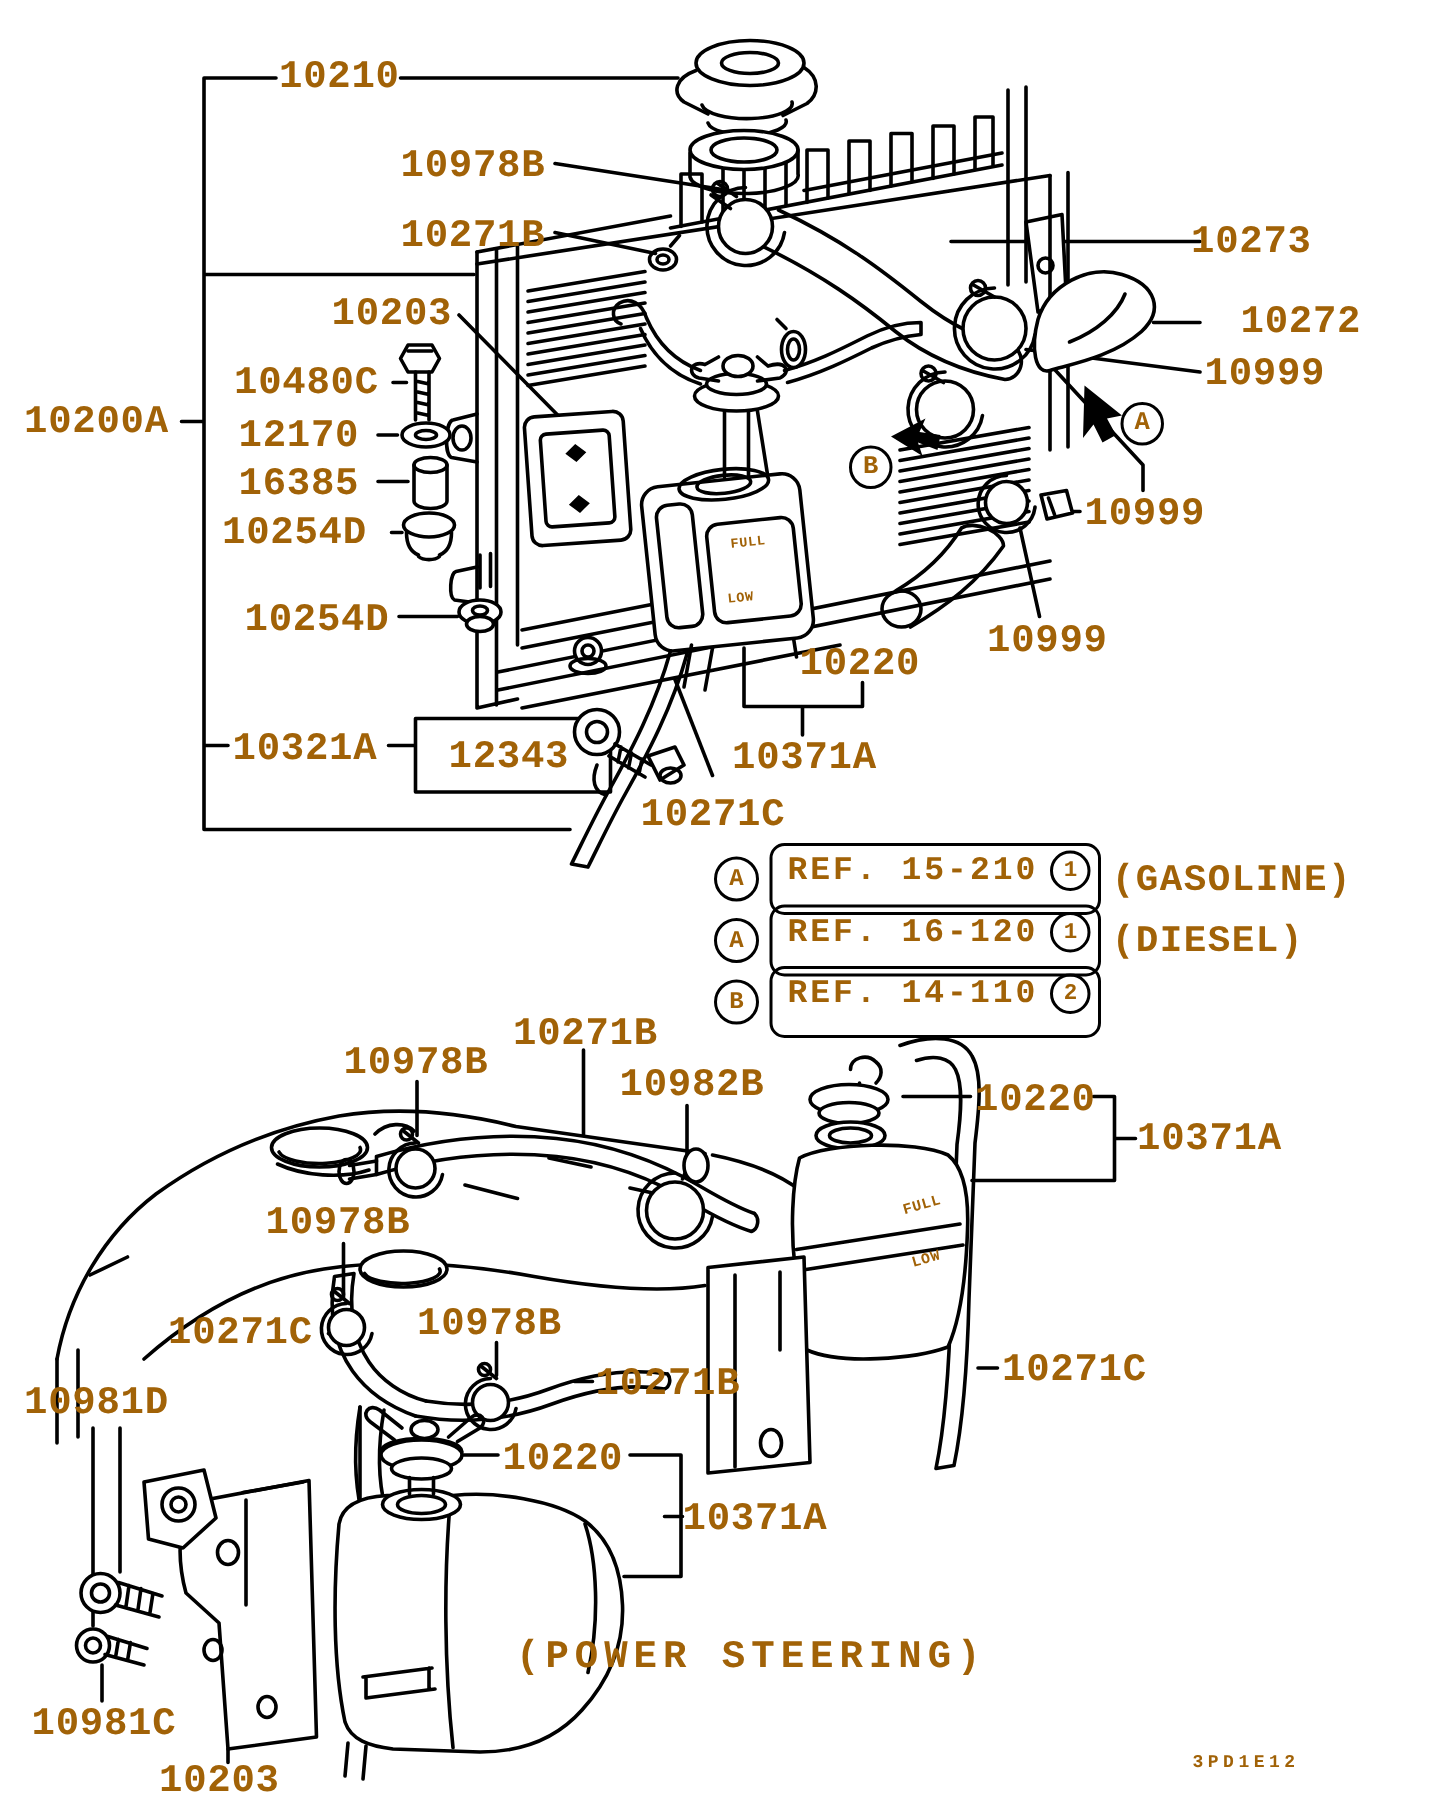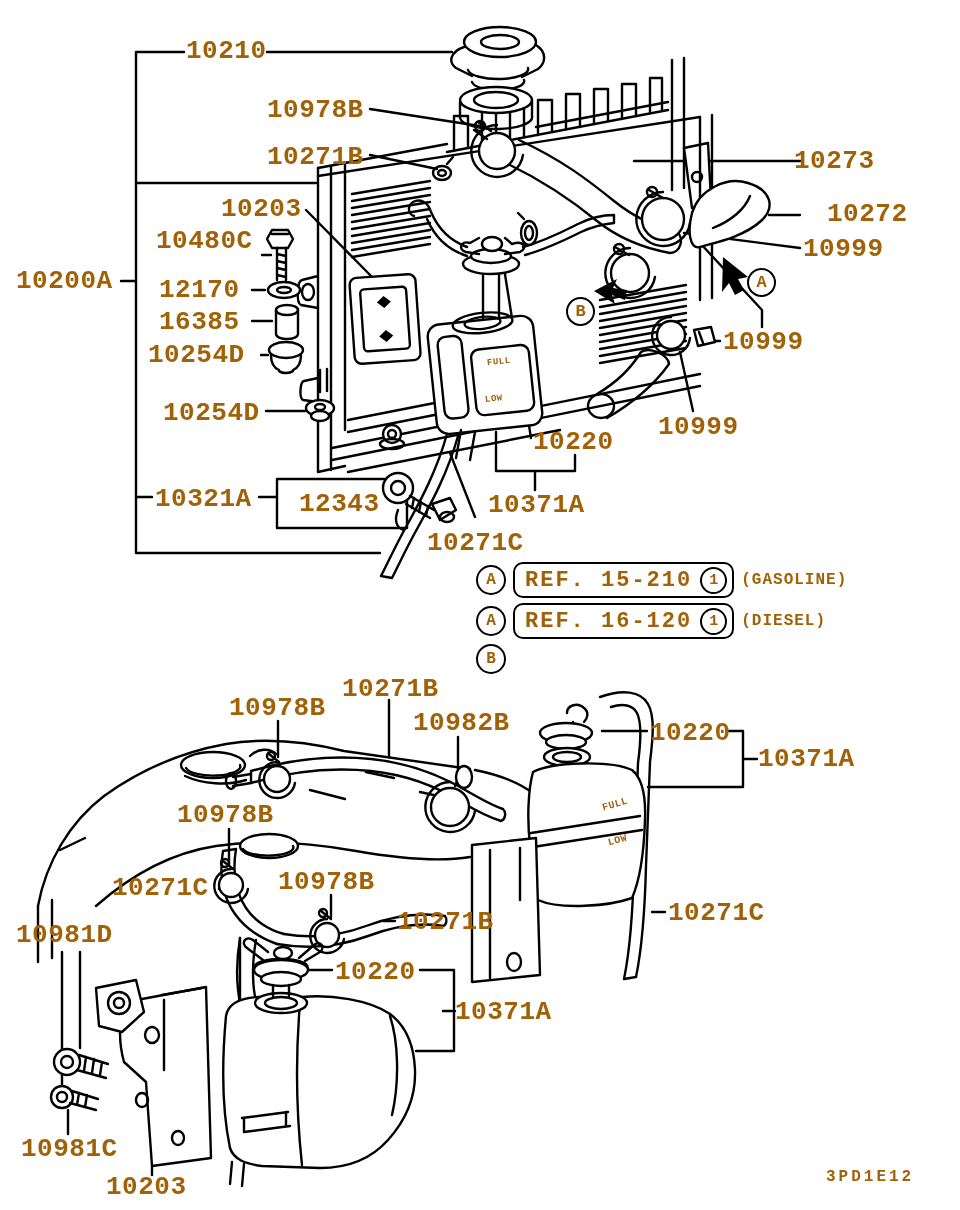--- a/index.html
+++ b/index.html
@@ -4,33 +4,33 @@
 <style>
   html,body{margin:0;padding:0;background:#e8e8e8;}
   #stage{position:relative;width:960px;height:1210px;background:#ffffff;overflow:hidden;
          font-family:Liberation Mono, monospace;color:#a16207;}
   #art{position:absolute;left:0;top:0;}
   .ln{stroke:#000;stroke-width:2.4;fill:none;stroke-linecap:round;stroke-linejoin:round;}
   .fw{fill:#fff;}
   .fb{fill:#000;stroke:none;}
   .pn{position:absolute;font-weight:700;font-size:26px;line-height:1;letter-spacing:0.5px;
       white-space:nowrap;}
-  .code{position:absolute;font-weight:700;font-size:16px;letter-spacing:3px;white-space:nowrap;margin-left:31px;}
+  .code{position:absolute;font-weight:700;font-size:12px;letter-spacing:3px;white-space:nowrap;}
   .ps-note{position:absolute;font-weight:700;font-size:26px;letter-spacing:4px;white-space:nowrap;}
   .marker-circle{position:absolute;width:25px;height:25px;border:2.5px solid #000;border-radius:50%;
       display:flex;align-items:center;justify-content:center;font-weight:700;font-size:17px;}
   .ref-row{position:absolute;display:flex;align-items:center;gap:7px;}
   .ref-marker{width:26px;height:26px;border:2.5px solid #000;border-radius:50%;flex:0 0 auto;
       display:flex;align-items:center;justify-content:center;font-weight:700;font-size:16px;}
   .ref-box{border:2.5px solid #000;border-radius:10px;height:32px;display:flex;align-items:center;
-      padding:0 5px 0 10px;gap:8px;}
+      padding:0 5px 12px 10px;gap:8px;}
   .ref-text{font-weight:700;font-size:22px;letter-spacing:2px;white-space:nowrap;}
   .ref-num{width:23px;height:23px;border:2.3px solid #000;border-radius:50%;flex:0 0 auto;
       display:flex;align-items:center;justify-content:center;font-weight:700;font-size:15px;}
-  .ref-suffix{font-weight:700;font-size:16px;letter-spacing:1px;white-space:nowrap;}
+  .ref-suffix{font-weight:700;font-size:25px;letter-spacing:1px;white-space:nowrap;}
   .tank-mark{position:absolute;font-weight:700;font-size:9px;letter-spacing:0.5px;white-space:nowrap;}
 </style>
 </head>
 <body>
 
 <div id="stage">
 
 <svg id="art" width="960" height="1210" viewBox="0 0 960 1210">
 
   <g class="ln">
@@ -270,21 +270,21 @@
     <circle class="fw" cx="62" cy="1097" r="11"></circle>
         <circle cx="62" cy="1097" r="5"></circle>
     <path d="M72,1091 L98,1099 M70,1103 L96,1110 M79,1093 L77,1105 M87,1095 L85,1107"></path>
   </g>
 </svg>
 
   <div class="pn" style="left:186px;top:38px">10210</div>
   <div class="pn" style="left:267px;top:97px">10978B</div>
   <div class="pn" style="left:267px;top:144px">10271B</div>
   <div class="pn" style="left:221px;top:196px">10203</div>
-  <div class="pn" style="left:156px;top:228px">10480C</div>
+  <div class="pn" style="left:156px;top:242px">10480C</div>
   <div class="pn" style="left:16px;top:268px">10200A</div>
   <div class="pn" style="left:159px;top:277px">12170</div>
   <div class="pn" style="left:159px;top:309px">16385</div>
   <div class="pn" style="left:148px;top:342px">10254D</div>
   <div class="pn" style="left:163px;top:400px">10254D</div>
   <div class="pn" style="left:155px;top:486px">10321A</div>
   <div class="pn" style="left:299px;top:491px">12343</div>
   <div class="pn" style="left:427px;top:530px">10271C</div>
   <div class="pn" style="left:533px;top:429px">10220</div>
   <div class="pn" style="left:488px;top:492px">10371A</div>
@@ -303,20 +303,21 @@
   <div class="pn" style="left:397px;top:909px">10271B</div>
   <div class="pn" style="left:16px;top:922px">10981D</div>
   <div class="pn" style="left:650px;top:720px">10220</div>
   <div class="pn" style="left:758px;top:746px">10371A</div>
   <div class="pn" style="left:668px;top:900px">10271C</div>
   <div class="pn" style="left:335px;top:959px">10220</div>
   <div class="pn" style="left:455px;top:999px">10371A</div>
   <div class="pn" style="left:21px;top:1136px">10981C</div>
   <div class="pn" style="left:106px;top:1174px">10203</div>
 
+  <div class="ps-note" style="left:344px;top:1089px">(POWER STEERING)</div>
   <div class="code" style="left:795px;top:1168px">3PD1E12</div>
 
   <div class="marker-circle" style="left:747px;top:268px">A</div>
   <div class="marker-circle" style="left:566px;top:297px">B</div>
 
   <div class="tank-mark" style="left:487px;top:357px;transform:rotate(-6deg)">FULL</div>
   <div class="tank-mark" style="left:485px;top:394px;transform:rotate(-6deg)">LOW</div>
   <div class="tank-mark" style="left:602px;top:799px;transform:rotate(-16deg);font-size:10px">FULL</div>
   <div class="tank-mark" style="left:608px;top:835px;transform:rotate(-16deg);font-size:10px">LOW</div>
 
@@ -331,16 +332,20 @@
   <div class="ref-row" style="left:476px;top:603px">
     <span class="ref-marker">A</span>
     <span class="ref-box">
       <span class="ref-text">REF. 16-120</span>
       <span class="ref-num">1</span>
     </span>
     <span class="ref-suffix">(DIESEL)</span>
   </div>
   <div class="ref-row" style="left:476px;top:644px">
     <span class="ref-marker">B</span>
+    <span class="ref-box">
+      <span class="ref-text">REF. 14-110</span>
+      <span class="ref-num">2</span>
+    </span>
     <span class="ref-suffix"></span>
   </div>
 
 </div>
 
 </body></html>

